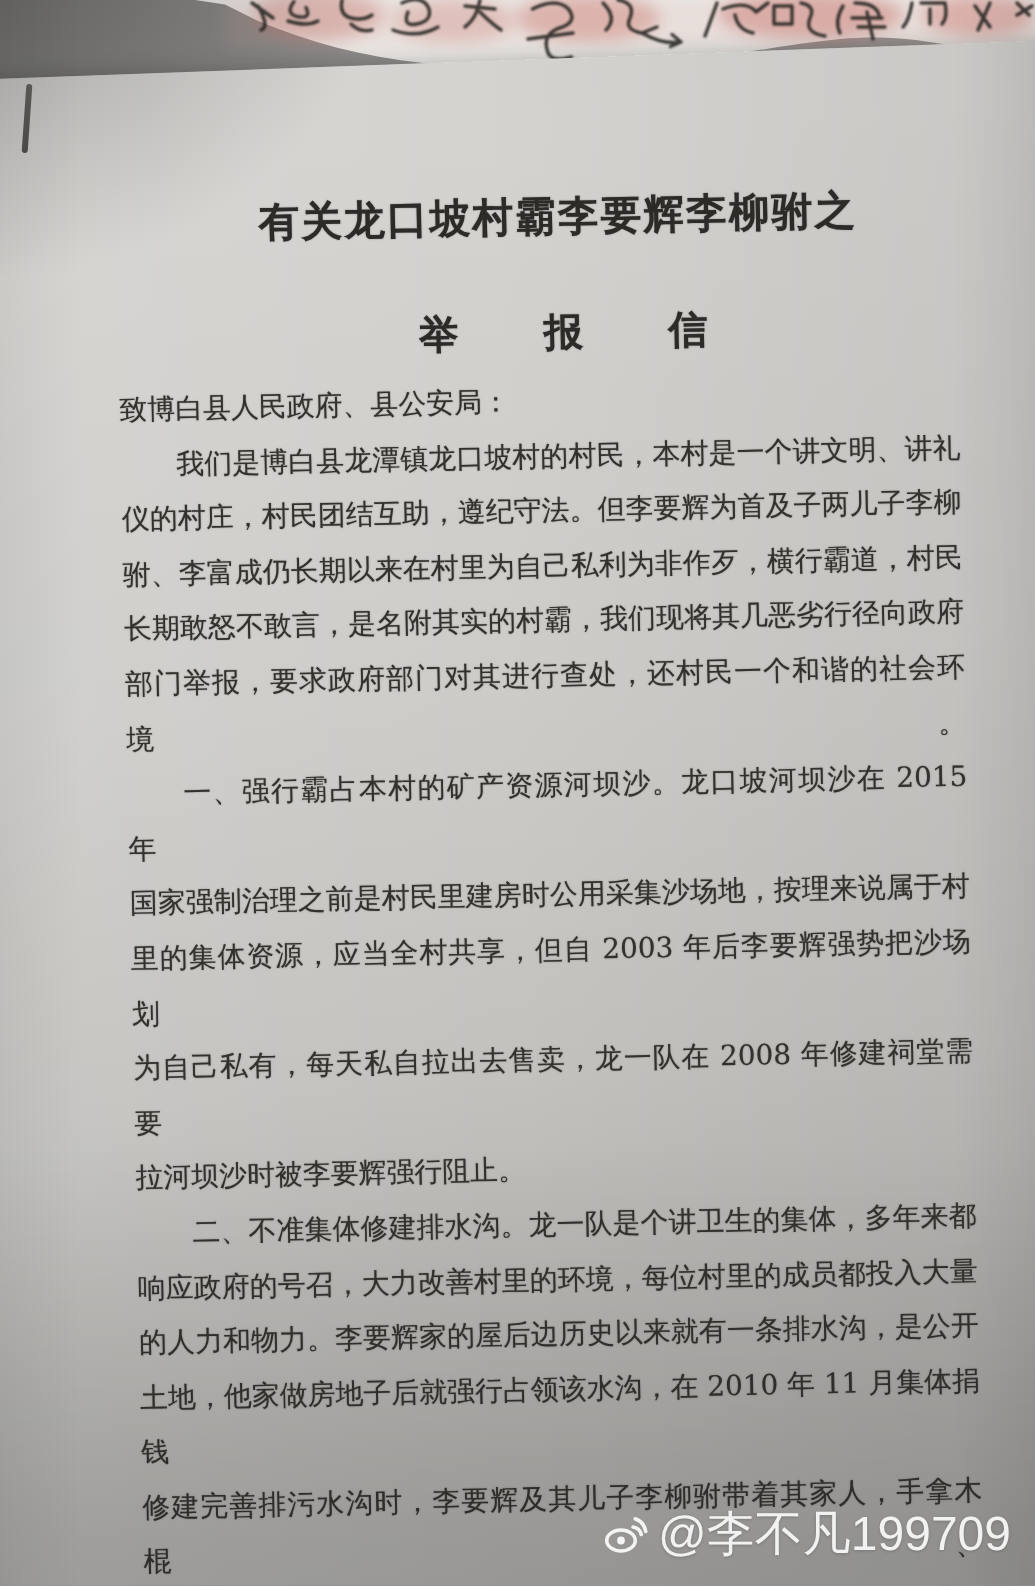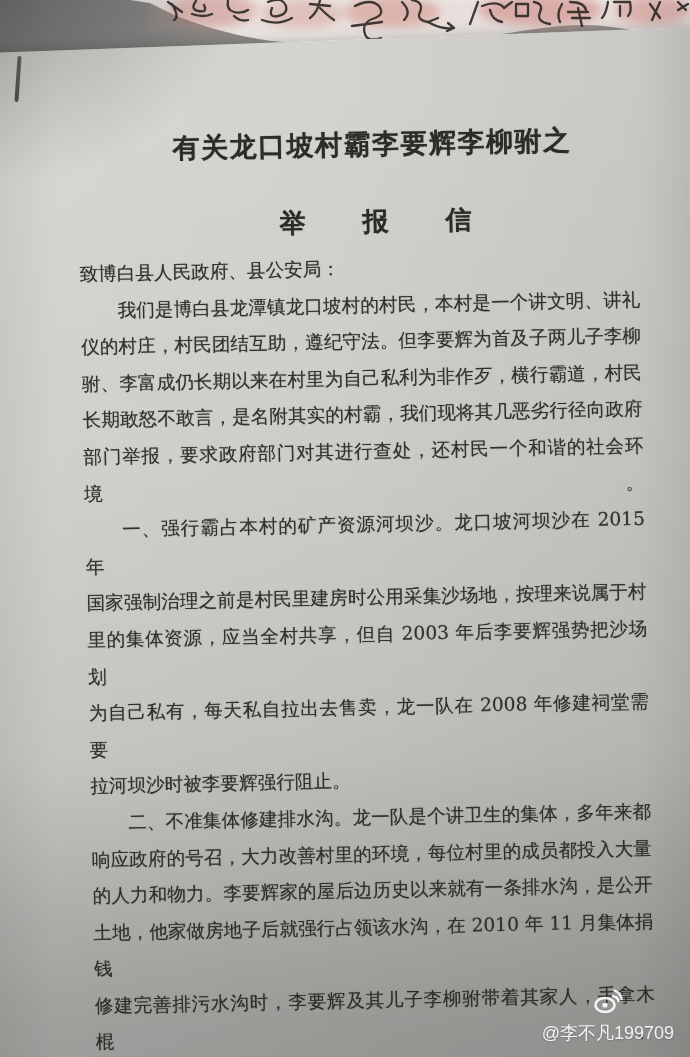--- a/index.html
+++ b/index.html
@@ -98,23 +98,22 @@
       linear-gradient(90deg, rgba(0,0,0,0.05) 0%, rgba(0,0,0,0) 8%, rgba(0,0,0,0) 92%, rgba(0,0,0,0.06) 100%);
   }
   
   .watermark {
     position: absolute;
     right: 16px; bottom: 12px;
     display: flex; align-items: center; gap: 7px;
     z-index: 6;
     color: rgba(252,252,252,0.92);
     font-family: "Liberation Sans", sans-serif;
-    font-size: 18px;
+    font-size: 32px;
     text-shadow: 0 1px 2px rgba(40,40,40,0.25);
-    flex-direction: column;
   }
   .watermark svg { display: block; }
 </style>
 </head>
 <body>
 
 <div class="stage">
 
   <svg class="topsheet-svg" width="690" height="76" viewBox="0 0 690 76">
     <defs>

